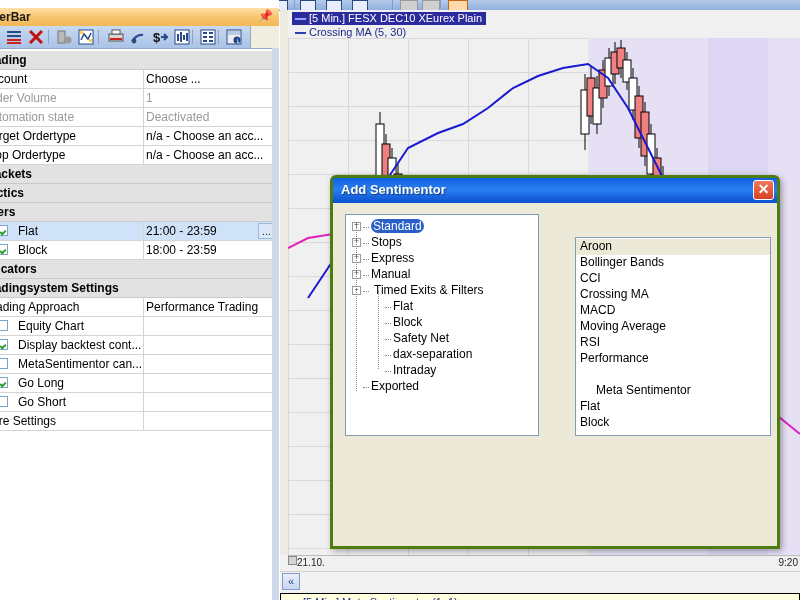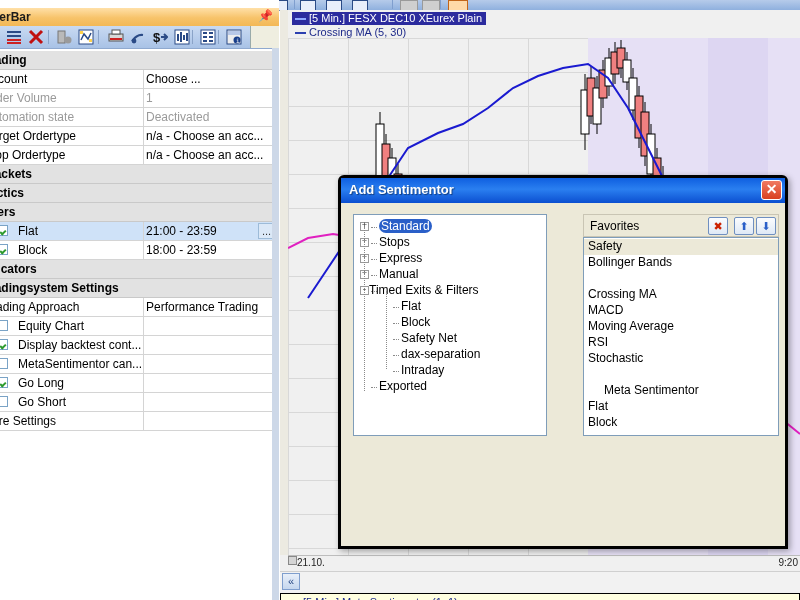--- a/index.html
+++ b/index.html
@@ -69,22 +69,22 @@
   #xaxis{position:absolute;left:8px;top:545px;width:512px;height:15px;background:#f0f0f0;border-top:1px solid #bdbdbd;}
   #xaxis .tk{position:absolute;top:1px;font-size:10px;color:#222;white-space:nowrap;}
   #xaxis .handle{position:absolute;left:0px;top:0px;width:7px;height:7px;background:#d5d5d5;border:1px solid #888;}
   #hscroll{position:absolute;left:0px;top:561px;width:520px;height:20px;background:#f2f2f2;border-top:1px solid #d0d0d0;}
   #hscroll .lbtn{position:absolute;left:2px;top:1px;width:18px;height:17px;background:linear-gradient(to bottom,#e8eff9,#c6d7ee);border:1px solid #7f9ecd;color:#2a4a86;font-size:11px;text-align:center;line-height:15px;box-sizing:border-box;}
   #sub-pane{position:absolute;left:0px;top:583px;width:520px;height:17px;background:#ffffe0;border:1px solid #000;box-sizing:border-box;overflow:hidden;}
   #sub-pane .t{position:absolute;left:22px;top:2px;font-size:11px;color:#1e2a8a;white-space:nowrap;}
 
   
   #dialog{position:absolute;left:330px;top:175px;width:450px;height:374px;background:#ece9d8;
-          border:3px solid #000000;border-radius:6px 6px 0 0;box-sizing:border-box;
-          box-shadow:2px 2px 6px rgba(0,0,0,.35);margin-left:8px;}
+          border:3px solid #4d7c0f;border-radius:6px 6px 0 0;box-sizing:border-box;
+          box-shadow:2px 2px 6px rgba(0,0,0,.35);}
   #dlg-title{position:absolute;left:0;top:0;width:444px;height:25px;
     background:linear-gradient(to bottom,#0f5fe0 0%,#2a7ff0 45%,#0b4fd0 100%);}
   #dlg-title .txt{position:absolute;left:8px;top:4px;color:#fff;font-weight:bold;font-size:13px;
     text-shadow:1px 1px 1px rgba(0,0,0,.45);white-space:nowrap;}
   #dlg-close{position:absolute;right:3px;top:2px;width:21px;height:20px;border-radius:3px;
     background:linear-gradient(to bottom,#f07a62,#d94020);border:1px solid #fff;box-sizing:border-box;
     color:#fff;font-weight:bold;font-size:14px;text-align:center;line-height:17px;}
   #tree{position:absolute;left:12px;top:36px;width:194px;height:222px;background:#fff;
         border:1px solid #7f9db9;overflow:hidden;box-sizing:border-box;}
   .tnode{position:absolute;height:16px;white-space:nowrap;font-size:12px;color:#000;}
@@ -442,21 +442,21 @@
         <span style="position: absolute; left: 25px; top: 0px;">Express</span>
       </div>
       <div class="tnode" style="top: 52px; left: 0px; width: 192px;">
         <div class="tbox" style="left: 6px; top: 3px;">+</div>
         <div class="tdash" style="left: 17px; top: 8px; width: 6px;"></div>
         <span style="position: absolute; left: 25px; top: 0px;">Manual</span>
       </div>
       <div class="tnode" style="top: 68px; left: 0px; width: 192px;">
         <div class="tbox" style="left: 6px; top: 3px;">-</div>
         <div class="tdash" style="left: 17px; top: 8px; width: 6px;"></div>
-        <span style="position: absolute; left: 15px; top: 0px;">Timed Exits &amp; Filters</span>
+        <span style="position: absolute; left: 28px; top: 0px;">Timed Exits &amp; Filters</span>
       </div>
       <div class="tnode" style="top: 84px; left: 0px; width: 192px;">
         <div class="tdash" style="left: 39px; top: 8px; width: 6px;"></div>
         <span style="position: absolute; left: 47px; top: 0px;">Flat</span>
       </div>
       <div class="tnode" style="top: 100px; left: 0px; width: 192px;">
         <div class="tdash" style="left: 39px; top: 8px; width: 6px;"></div>
         <span style="position: absolute; left: 47px; top: 0px;">Block</span>
       </div>
       <div class="tnode" style="top: 116px; left: 0px; width: 192px;">
@@ -472,34 +472,29 @@
         <span style="position: absolute; left: 47px; top: 0px;">Intraday</span>
       </div>
       <div class="tnode" style="top: 164px; left: 0px; width: 192px;">
         <div class="tdash" style="left: 17px; top: 8px; width: 6px;"></div>
         <span style="position: absolute; left: 25px; top: 0px;">Exported</span>
       </div>
       <div class="tdot" style="left: 10px; top: 12px; height: 164px;"></div>
       <div class="tdot" style="left: 32px; top: 76px; height: 78px;"></div>
     </div>
 
-  <div id="fav-hdr">
-    <div class="t">Favorites</div>
-  <div class="favbtn" style="left: 124px; color: rgb(204, 34, 0);">✖</div>
-      <div class="favbtn" style="left: 150px; color: rgb(42, 95, 200);">⬆</div>
-      <div class="favbtn" style="left: 172px; color: rgb(42, 95, 200);">⬇</div>
-    </div>
   <div id="fav-list">
-      <div class="fav-item sel" style="top: 1px;">Safety</div>
+      <div class="fav-item sel" style="top: 1px;">Aroon</div>
       <div class="fav-item" style="top: 17px;">Bollinger Bands</div>
+      <div class="fav-item" style="top: 33px;">CCI</div>
       <div class="fav-item" style="top: 49px;">Crossing MA</div>
       <div class="fav-item" style="top: 65px;">MACD</div>
       <div class="fav-item" style="top: 81px;">Moving Average</div>
       <div class="fav-item" style="top: 97px;">RSI</div>
-      <div class="fav-item" style="top: 113px;">Stochastic</div>
+      <div class="fav-item" style="top: 113px;">Performance</div>
       <div class="fav-item" style="top: 145px; padding-left: 20px;">Meta Sentimentor</div>
       <div class="fav-item" style="top: 161px;">Flat</div>
       <div class="fav-item" style="top: 177px;">Block</div>
     </div>
 
   <div id="radios"></div>
 
   <div id="dlg-buttons"></div>
 </div>
 

